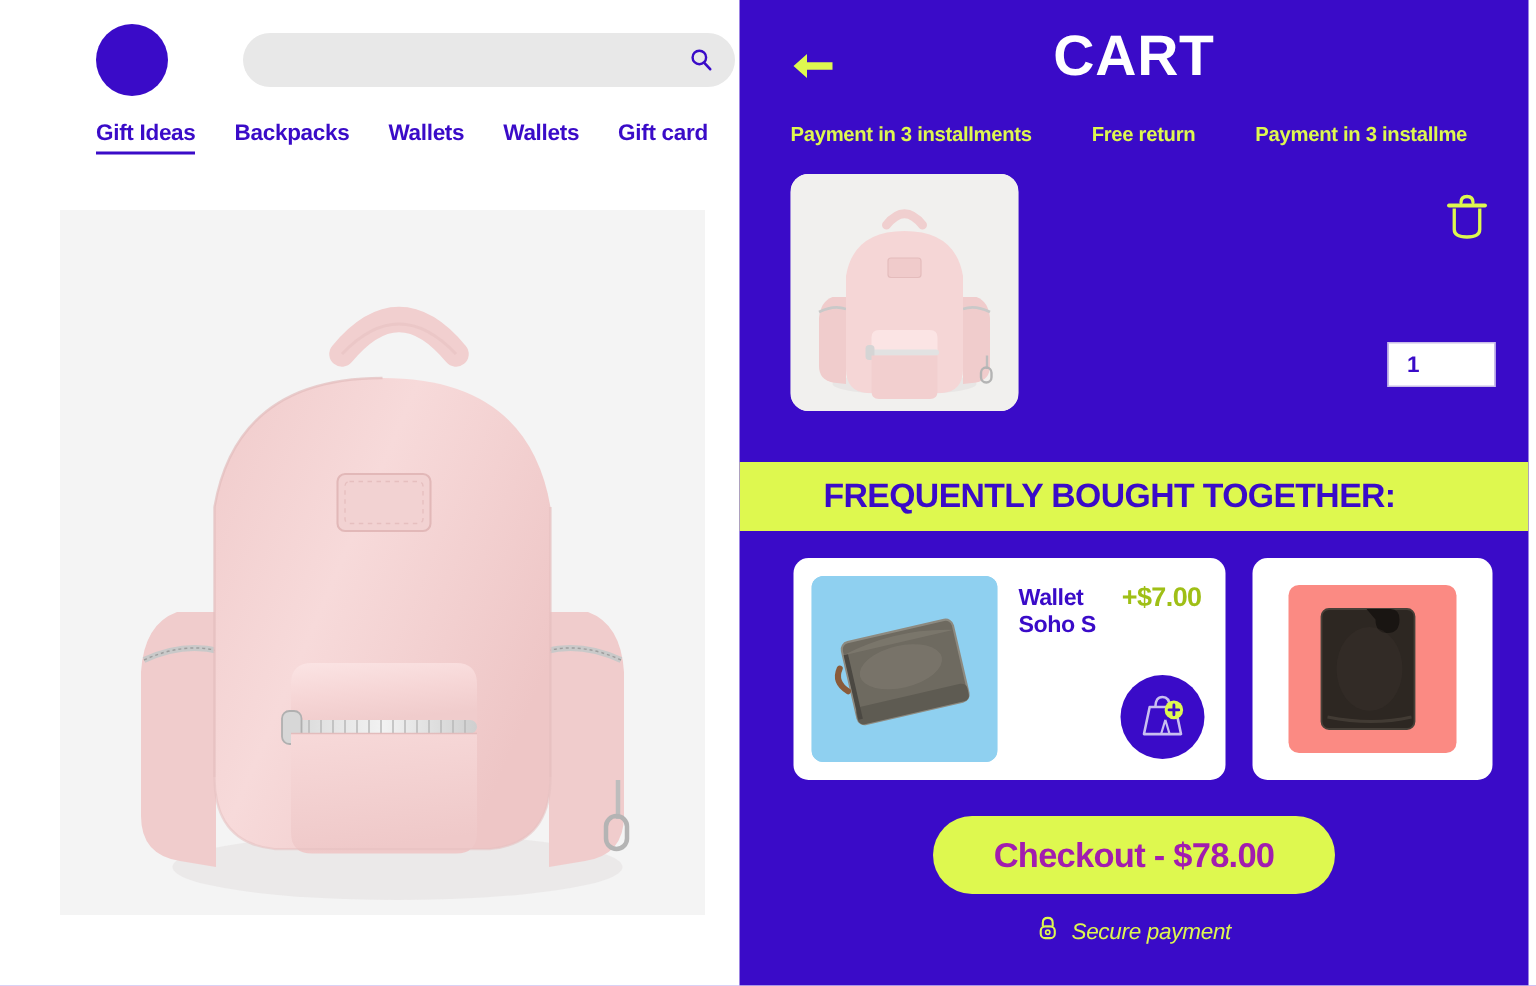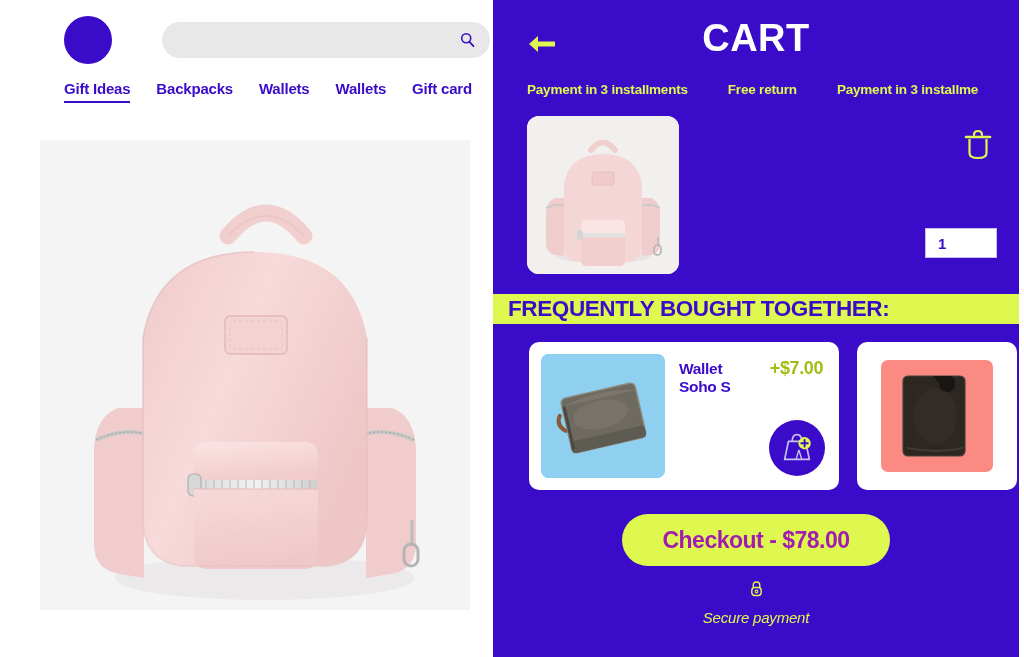--- a/index.html
+++ b/index.html
@@ -153,25 +153,25 @@
   .qty-input {
     border: none; outline: none; background: transparent;
     width: 100%; height: 100%;
     padding-left: 12px;
     font-family: "Liberation Sans", sans-serif;
     font-size: 15px; font-weight: bold; color: #3A0BC8;
   }
 
   
   .fbt-banner {
-    height: 30px;
+    height: 46px;
     background: #DEF84F;
     display: flex; align-items: center;
-    padding-left: 15px;
-    margin-top: 2px;
+    padding-left: 56px;
+    margin-top: 16px;
   }
   .fbt-banner-text {
     font-size: 22.5px; font-weight: bold; color: #3A0BC8;
     letter-spacing: -0.4px;
   }
 
   
   .fbt-row {
     display: flex;
     gap: 18px;
@@ -180,21 +180,21 @@
   }
   .fbt-card {
     background: #ffffff;
     border-radius: 10px;
     height: 148px;
     flex: none;
     display: flex;
     padding: 12px;
     position: relative;
   }
-  .fbt-card.primary { width: 310px; }
+  .fbt-card.primary { width: 288px; }
   .fbt-card.secondary { width: 160px; justify-content: center; align-items: center; }
   .fbt-img {
     width: 124px; height: 124px;
     border-radius: 8px;
     overflow: hidden; flex: none;
   }
   .fbt-img.blue { background: #8fd0f0; }
   .fbt-img.coral { background: #ffffff; }
   .fbt-img svg { display: block; width: 100%; height: 100%; }
   .fbt-text { padding-left: 14px; padding-top: 6px; position: relative; width: 100%; }
@@ -229,21 +229,20 @@
     background: #DEF84F;
     border: none; border-radius: 26px;
     font-family: "Liberation Sans", sans-serif;
     font-size: 23px; font-weight: bold; color: #a21caf;
     letter-spacing: -0.5px;
     cursor: pointer;
   }
   .secure-row {
     display: flex; align-items: center; gap: 8px;
     margin-top: 14px;
-    flex-direction: column;
   }
   .secure-text {
     font-size: 15px; font-style: italic; color: #DEF84F;
     letter-spacing: -0.2px;
   }
 </style>
 </head>
 <body>
 
 <div id="app">

